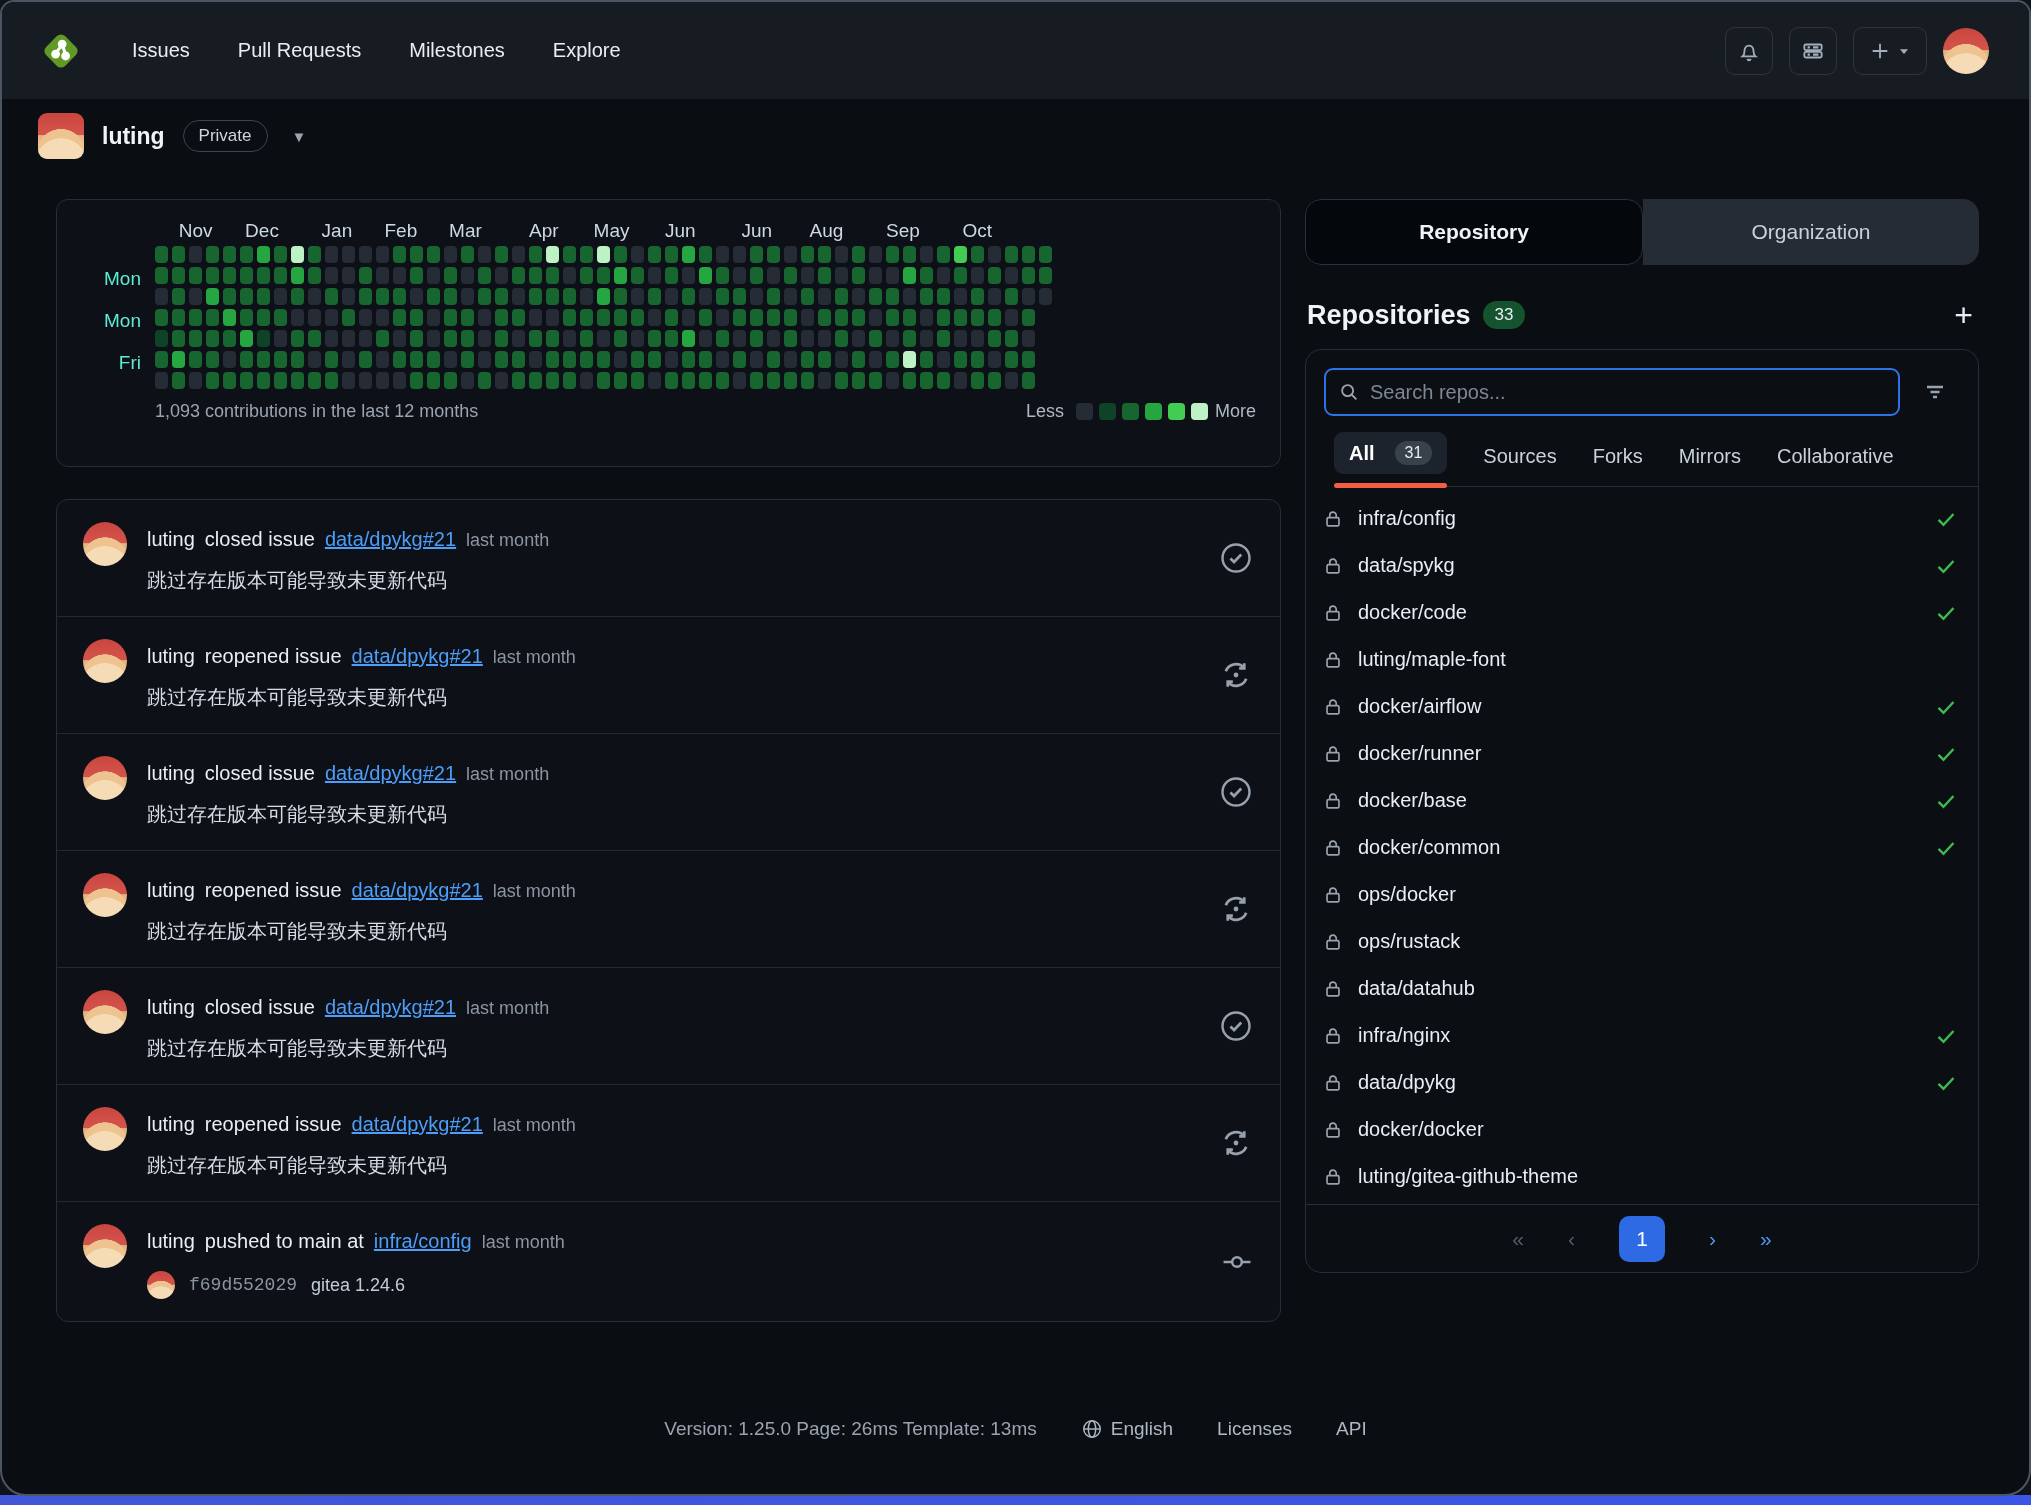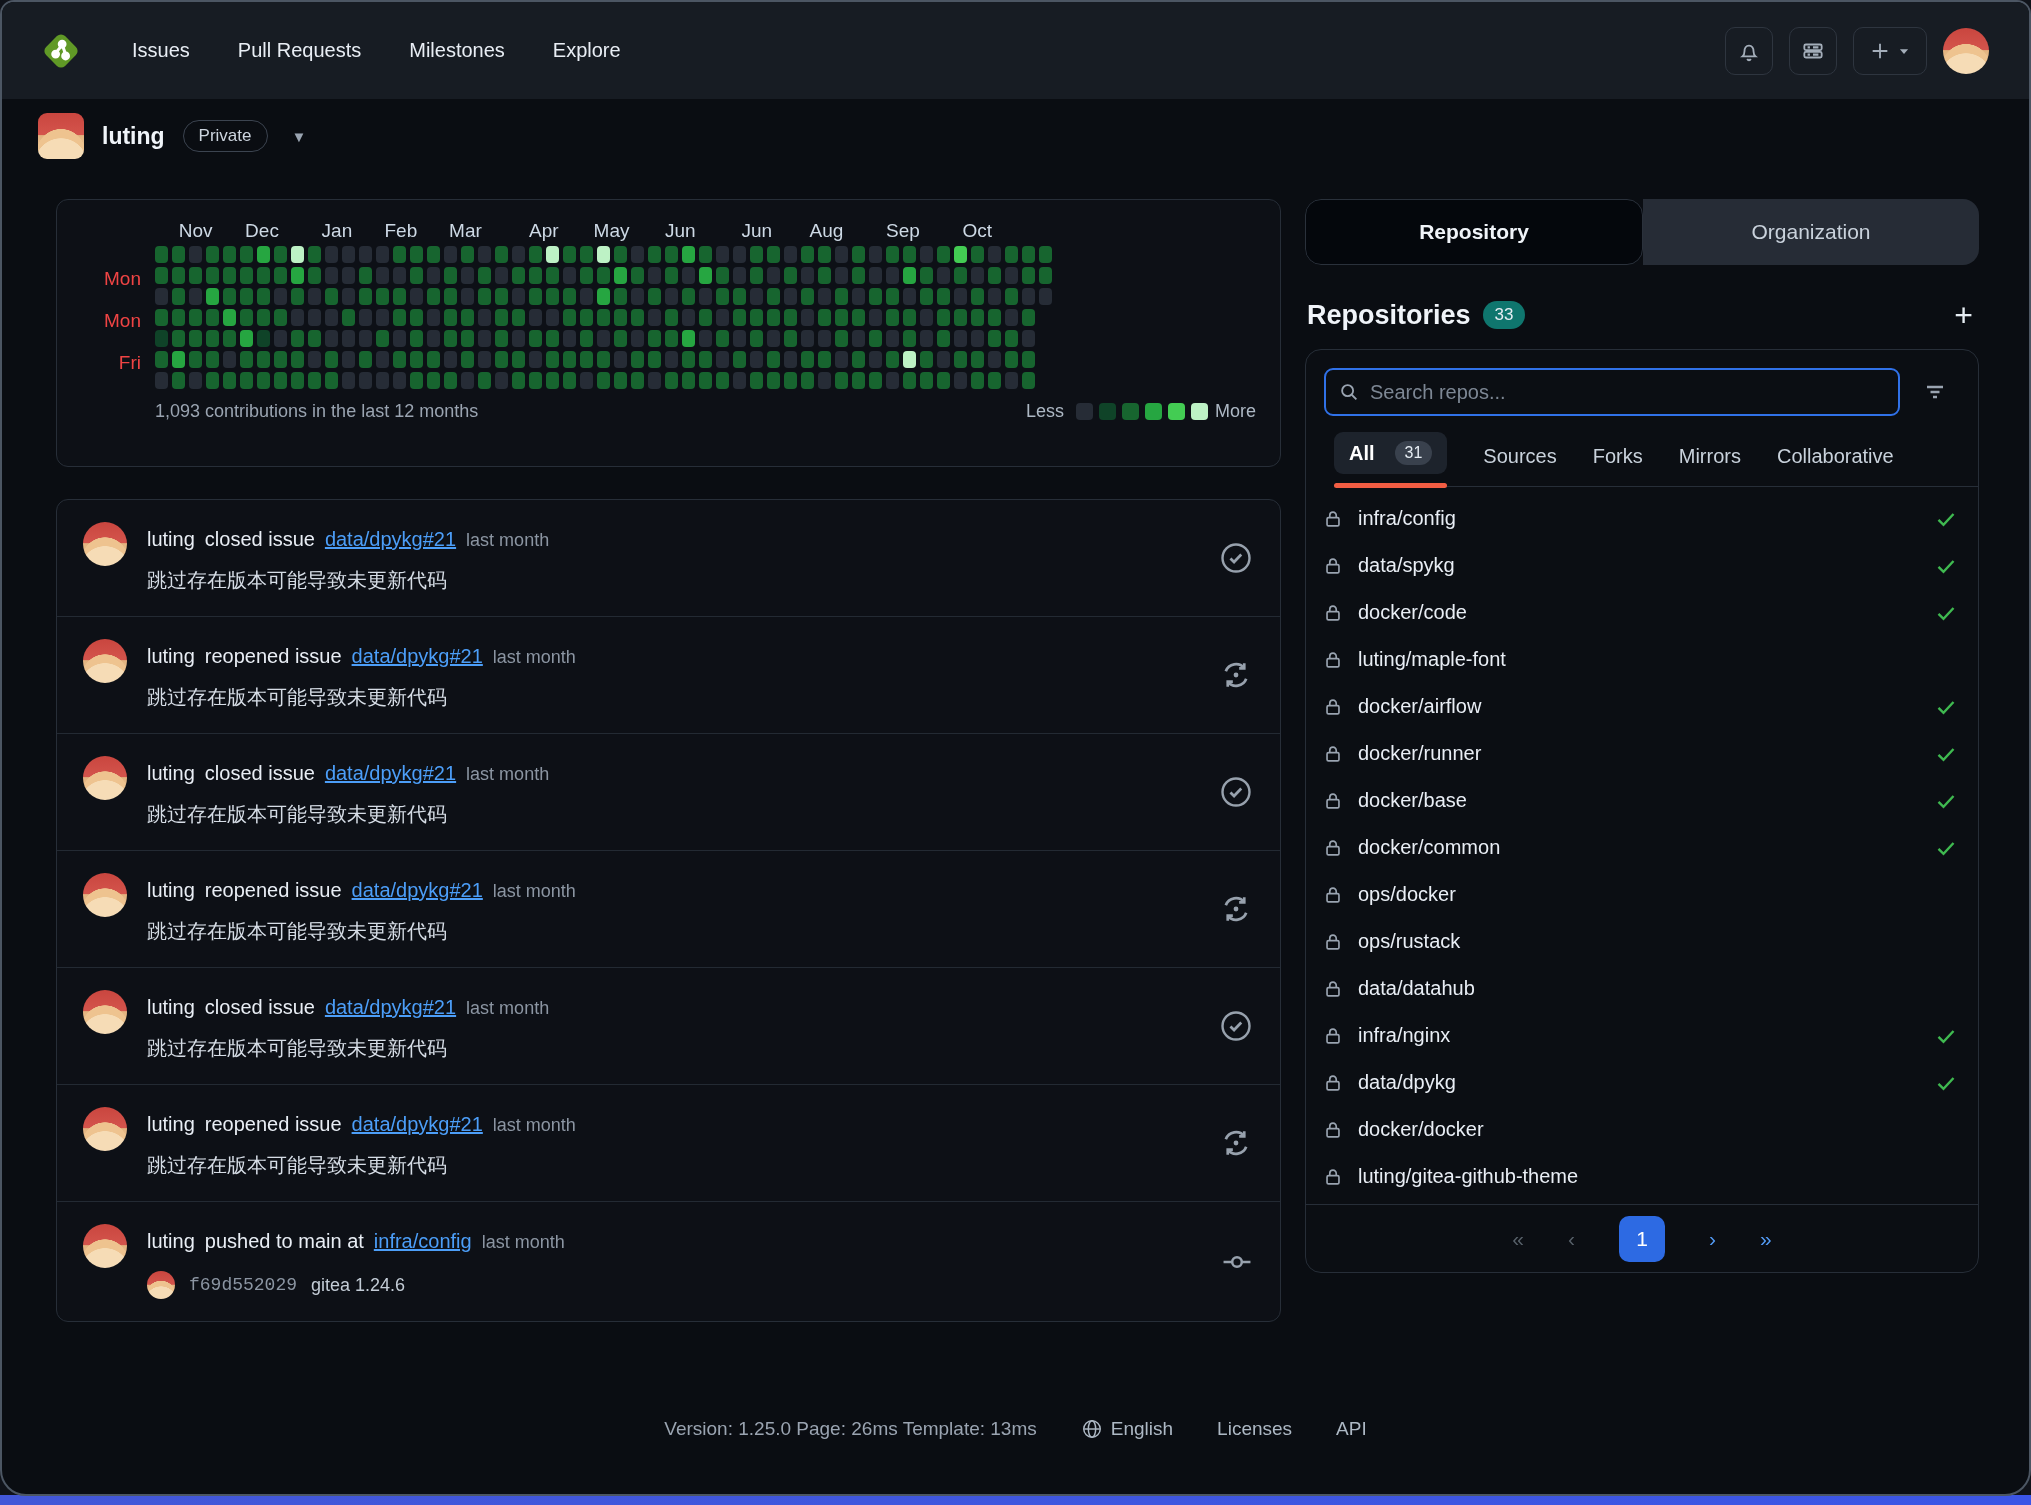--- a/index.html
+++ b/index.html
@@ -34,21 +34,21 @@
 
   
   .heatmap-card { padding:20px 24px 16px 40px; height:268px; }
   .hm-wrap { position:relative; margin-left:58px; }
   .hm-months { position:relative; height:26px; }
   .hm-month { position:absolute; top:0; color:#cdd9e5; font-size:19px; }
   .hm-grid { display:flex; gap:4px; }
   .hm-week { display:flex; flex-direction:column; gap:4px; }
   .hm-cell { width:13px; height:17px; border-radius:4px; }
   .hm-daylabels { position:absolute; left:-58px; top:30px; width:48px; height:145px; }
-  .hm-day { position:absolute; right:4px; color:#ef4444; font-size:19px; }
+  .hm-day { position:absolute; right:4px; color:#5eead4; font-size:19px; }
   .hm-footer { display:flex; align-items:center; margin-top:12px; }
   .hm-summary { color:#9aa4b1; font-size:18px; margin-left:58px; }
   .hm-legend { margin-left:auto; display:flex; align-items:center; gap:6px; }
   .hm-legend .lbl { color:#adb8c4; font-size:18px; }
   .hm-legend .sq { width:17px; height:17px; border-radius:4px; }
   .hm-legend .lbl.less { margin-right:6px; } .hm-legend .lbl.more { margin-left:1px; }
 
   
   .feed-card { margin-top:32px; }
   .feed-item { display:flex; padding:22px 26px; border-top:1px solid #232a33; position:relative; min-height:116px; }
@@ -66,21 +66,21 @@
   .feed-commit .msg { color:#c3ccd6; font-size:18px; }
   .feed-icon { position:absolute; right:26px; top:50%; transform:translateY(-50%); color:#97a1ad; }
 
   
   .segmented { display:flex; border-radius:16px; overflow:hidden; }
   .seg-btn { flex:1; height:66px; display:flex; align-items:center; justify-content:center; font-size:21px; cursor:pointer; }
   .seg-btn.active { background:#04070c; color:#f0f4f9; font-weight:bold; border:1px solid #2a313b; border-radius:16px; }
   .seg-btn.inactive { background:#262c36; color:#c9d2dc; }
   .repos-head { display:flex; align-items:center; margin:34px 6px 18px 2px; }
   .repos-title { color:#f0f4f9; font-size:27px; font-weight:bold; }
-  .count-badge { background:#0f766e; color:#e6edf3; font-size:17px; border-radius:999px; padding:4px 12px; margin-left:12px; }
+  .count-badge { background:#14532d; color:#e6edf3; font-size:17px; border-radius:999px; padding:4px 12px; margin-left:12px; }
   .plus-btn { margin-left:auto; color:#e6edf3; font-size:32px; font-weight:300; cursor:pointer; line-height:1; }
   .repo-card { background:#0b0e13; border:1px solid #272e38; border-radius:16px; padding:18px 0 0; }
   .search-row { display:flex; align-items:center; gap:6px; padding:0 14px 0 18px; }
   .search-box { flex:1; display:flex; align-items:center; height:48px; border:2px solid #3071e8; border-radius:9px; padding:0 12px; gap:10px; }
   .search-box input { flex:1; background:transparent; border:none; outline:none; color:#e6edf3; font-size:20px; font-family:inherit; }
   .search-box input::placeholder { color:#7d8794; }
   .filter-btn { width:58px; height:48px; display:flex; align-items:center; justify-content:center; color:#9aa4b1; cursor:pointer; }
   .ftabs { display:flex; align-items:center; gap:36px; margin:16px 0 0 28px; border-bottom:1px solid #272e38; padding-bottom:0; position:relative; }
   .ftab { color:#c9d2dc; font-size:20px; padding:12px 0 18px; cursor:pointer; position:relative; }
   .ftab.active { padding:0 0 12px; }

